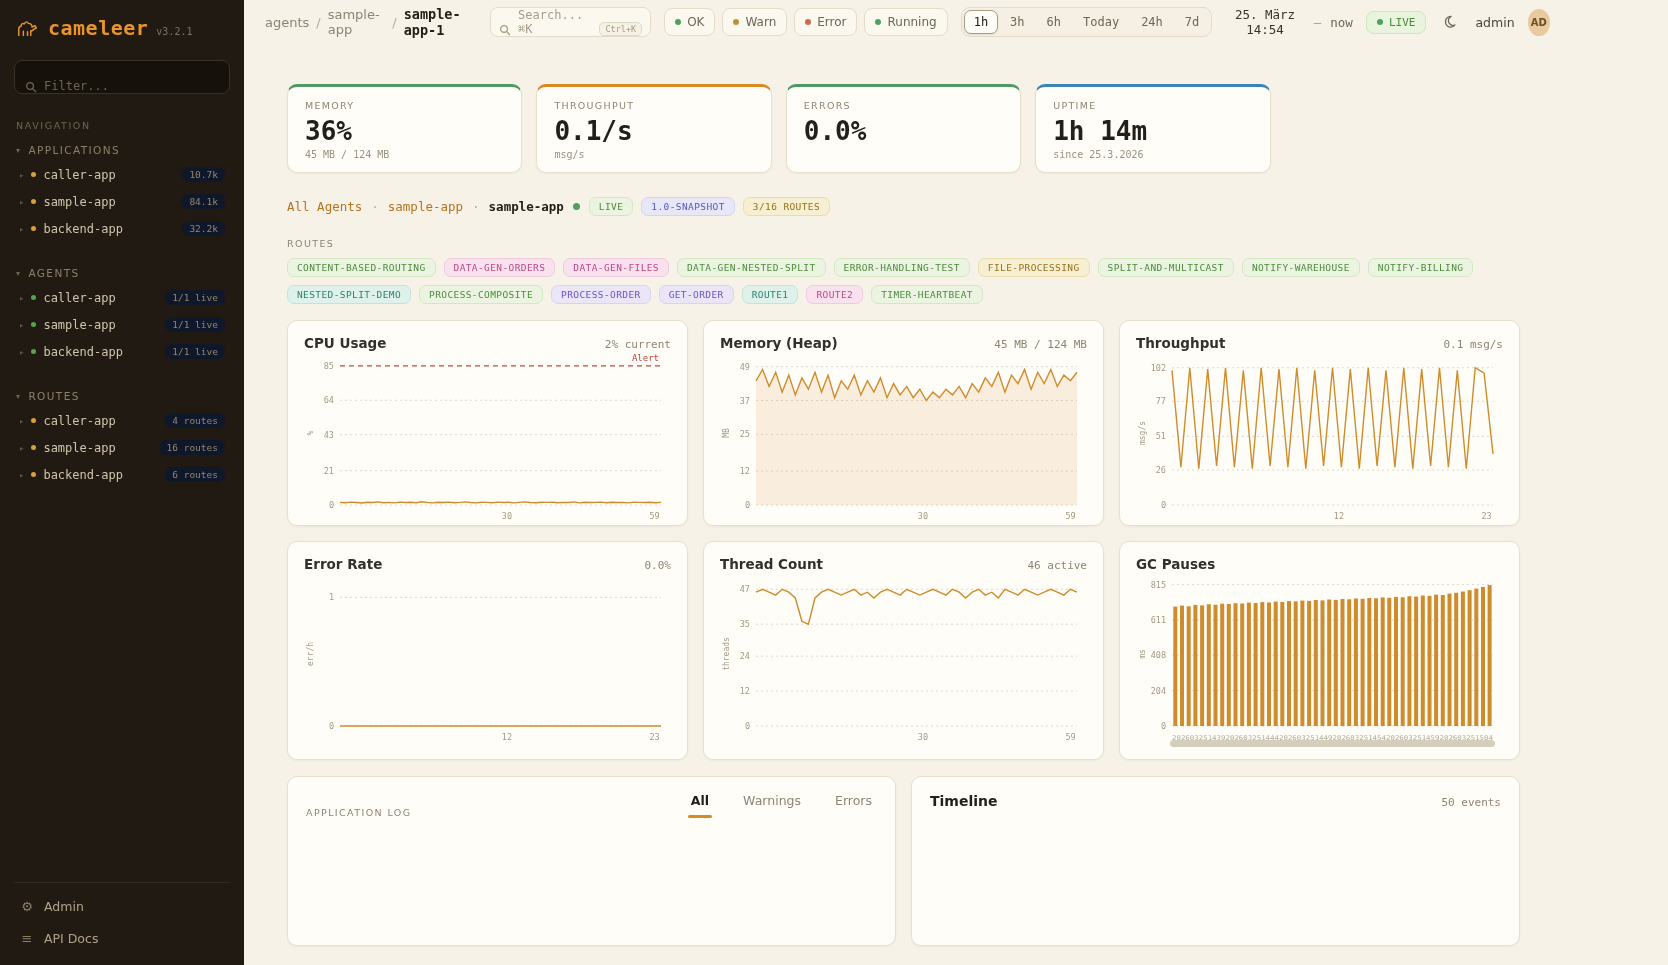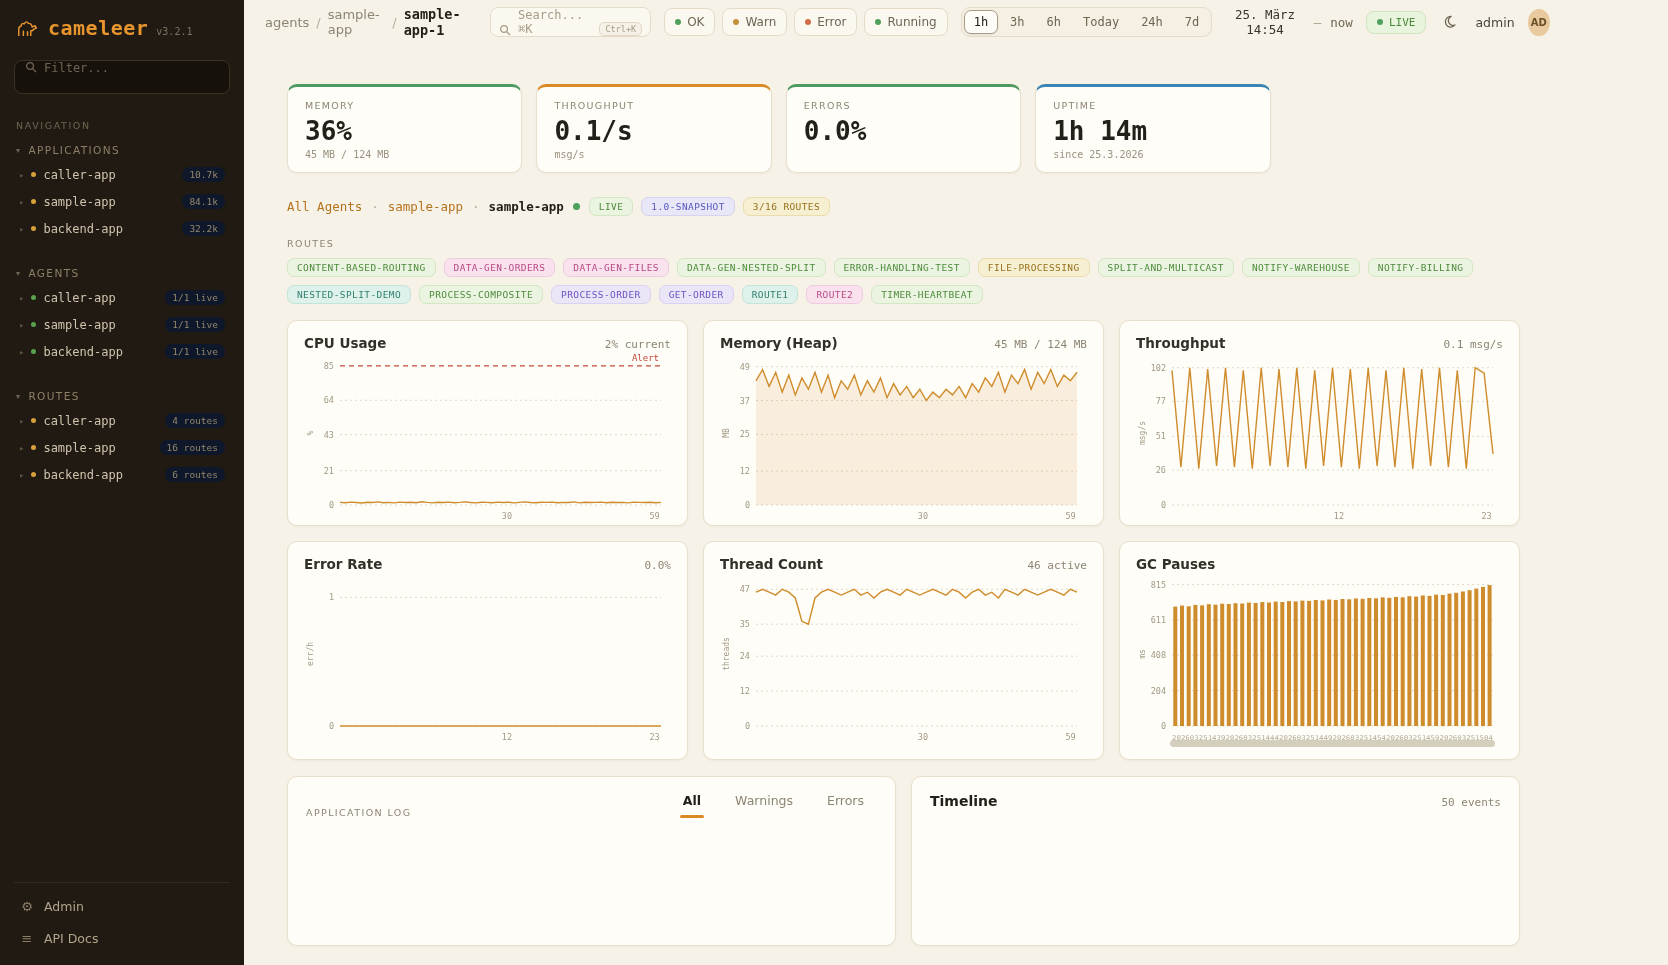--- a/index.html
+++ b/index.html
@@ -6,21 +6,21 @@
   html,body{width:1668px;height:965px;overflow:hidden}
   body{font-family:"DejaVu Sans",sans-serif;background:#f6f2e8;color:#2d2a23}
   .app{display:flex;height:100%}
 
   
   .sidebar{width:244px;background:#211a12;color:#c8bda8;display:flex;flex-direction:column;padding:16px 14px 12px;flex-shrink:0}
   .logo-row{display:flex;align-items:baseline;gap:8px;padding:0 2px}
   .logo-mark{align-self:center;display:inline-flex}
   .logo-text{font-family:"DejaVu Sans Mono",monospace;font-size:20px;font-weight:bold;color:#e8952e;letter-spacing:.5px}
   .logo-version{font-family:"DejaVu Sans Mono",monospace;font-size:10px;color:#7c7160}
-  .filter-box{margin-top:20px;display:flex;align-items:flex-start;gap:7px;background:#17110b;border:1px solid #3a3122;border-radius:8px;height:34px;padding:0 10px;color:#6e6452}
+  .filter-box{margin-top:20px;display:flex;align-items:flex-end;gap:7px;background:#17110b;border:1px solid #3a3122;border-radius:8px;height:34px;padding:0 10px;color:#6e6452}
   .filter-box input{background:transparent;border:none;outline:none;color:#c8bda8;font-size:12px;width:100%;font-family:"DejaVu Sans Mono",monospace}
   .filter-box input::placeholder{color:#6e6452}
   .nav-label{margin:26px 2px 8px;font-size:9.5px;letter-spacing:1.6px;color:#6e6452}
   .side-section{margin-bottom:20px}
   .section-header{display:flex;align-items:center;gap:7px;font-size:10.5px;letter-spacing:1.4px;color:#8d8068;padding:5px 2px;cursor:pointer}
   .caret{font-size:8px;color:#6e6452}
   .side-item{display:flex;align-items:center;gap:7px;height:27px;padding:0 5px;font-family:"DejaVu Sans Mono",monospace;font-size:12px;color:#cfc4ad;border-radius:6px;cursor:pointer}
   .side-item .tw{color:#5f543f;font-size:9px}
   .side-item .dot{width:5px;height:5px;border-radius:50%;flex-shrink:0}
   .si-badge{margin-left:auto;font-size:9.5px;color:#93876c;background:#0f172a;padding:2px 7px;border-radius:7px}
@@ -93,21 +93,21 @@
   .chart-card{padding:14px 16px 2px}
   .chart-head{display:flex;justify-content:space-between;align-items:baseline}
   .chart-title{font-size:13.5px;font-weight:bold;color:#33302a}
   .chart-value{font-family:"DejaVu Sans Mono",monospace;font-size:11px;color:#8d8574}
   .chart-body{height:170px;margin-top:2px}
   .gc-scrollbar{height:7px;background:#d4cebd;border-radius:4px;margin:-4px 8px 10px 34px;cursor:pointer}
 
   .bottom-row{display:grid;grid-template-columns:1fr 1fr;gap:15px;margin-top:16px}
   .log-card{padding:16px 18px;height:170px}
   .log-head{display:flex;align-items:flex-end;justify-content:space-between}
-  .log-tabs{display:flex;gap:28px;margin-right:10px}
+  .log-tabs{display:flex;gap:28px;margin-right:2px}
   .log-tab{position:relative;border:none;background:none;font-size:12.5px;color:#8d8574;cursor:pointer;padding:0 3px 10px;font-family:"DejaVu Sans",sans-serif}
   .log-tab.active{color:#23201a;font-weight:bold}
   .log-tab.active::after{content:"";position:absolute;left:0;right:0;bottom:0;height:3px;background:#d98a24;border-radius:2px}
   .timeline-card{padding:16px 18px;height:170px}
   .tl-head{display:flex;justify-content:space-between;align-items:baseline}
   .tl-title{font-size:14px;font-weight:bold;color:#23201a}
   .tl-events{font-family:"DejaVu Sans Mono",monospace;font-size:11px;color:#8d8574}
 </style>
 </head>
 <body>

